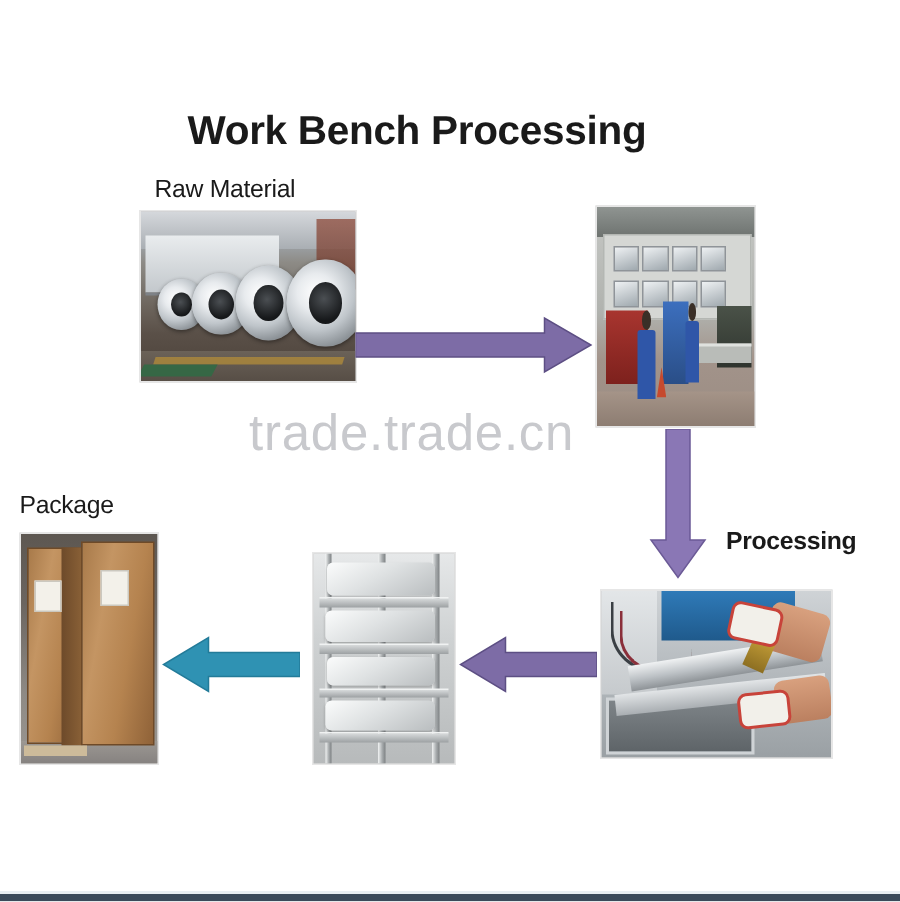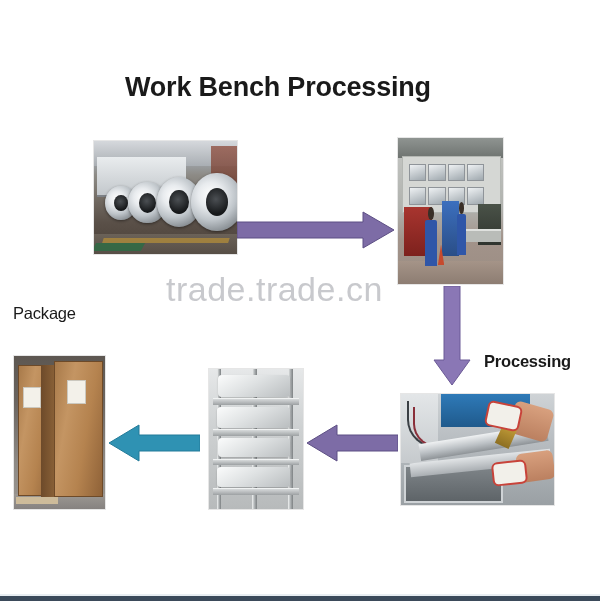--- a/index.html
+++ b/index.html
@@ -35,21 +35,21 @@
   
   .step-label {
     position: absolute;
     font-size: 16.5px;
     color: #1a1a1a;
     white-space: nowrap;
     letter-spacing: -0.2px;
   }
   .lbl-raw       { left: 103px; top: 117px; }
   .lbl-cutting   { left: 372px; top: 103px; }
-  .lbl-package   { left: 13px;  top: 304px; }
+  .lbl-package   { left: 13px;  top: 328px; }
   .lbl-finished  { left: 170px; top: 332px; }
   .lbl-processing{ left: 484px; top: 352px; font-weight: bold; }
 
   
   .photo {
     position: absolute;
     overflow: hidden;
     background: #cfcfcf;
     border: 1px solid #e6e6e6;
     box-sizing: border-box;
@@ -309,20 +309,21 @@
     background: #e8eef2;
   }
 </style>
 </head>
 <body>
 
 <div id="canvas">
 
   <div class="title">Work Bench Processing</div>
 
+  <div class="step-label lbl-raw">Raw Material</div>
   <div class="photo ph-raw">
     <div class="scene raw-bg">
       <div class="raw-ceiling"></div>
       <div class="raw-wallstripe"></div>
       <div class="raw-machine"></div>
       <div class="coil c1"></div>
       <div class="coil c2"></div>
       <div class="coil c3"></div>
       <div class="coil c4"></div>
       <div class="raw-floor"></div>

